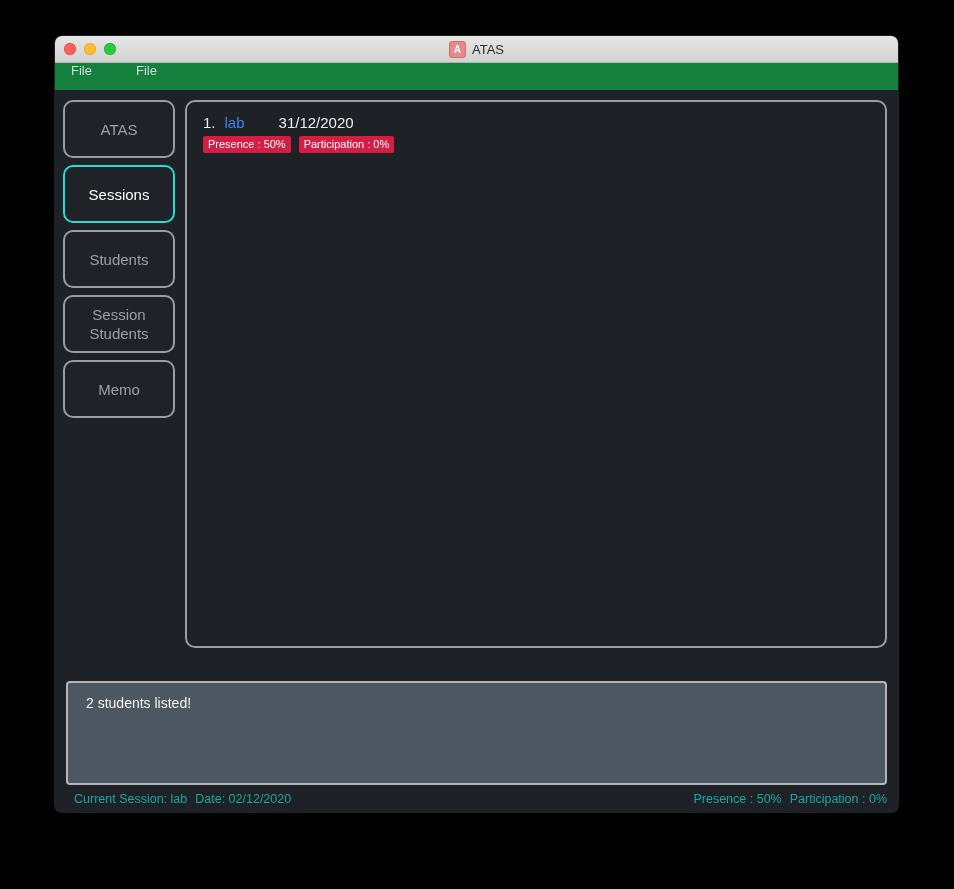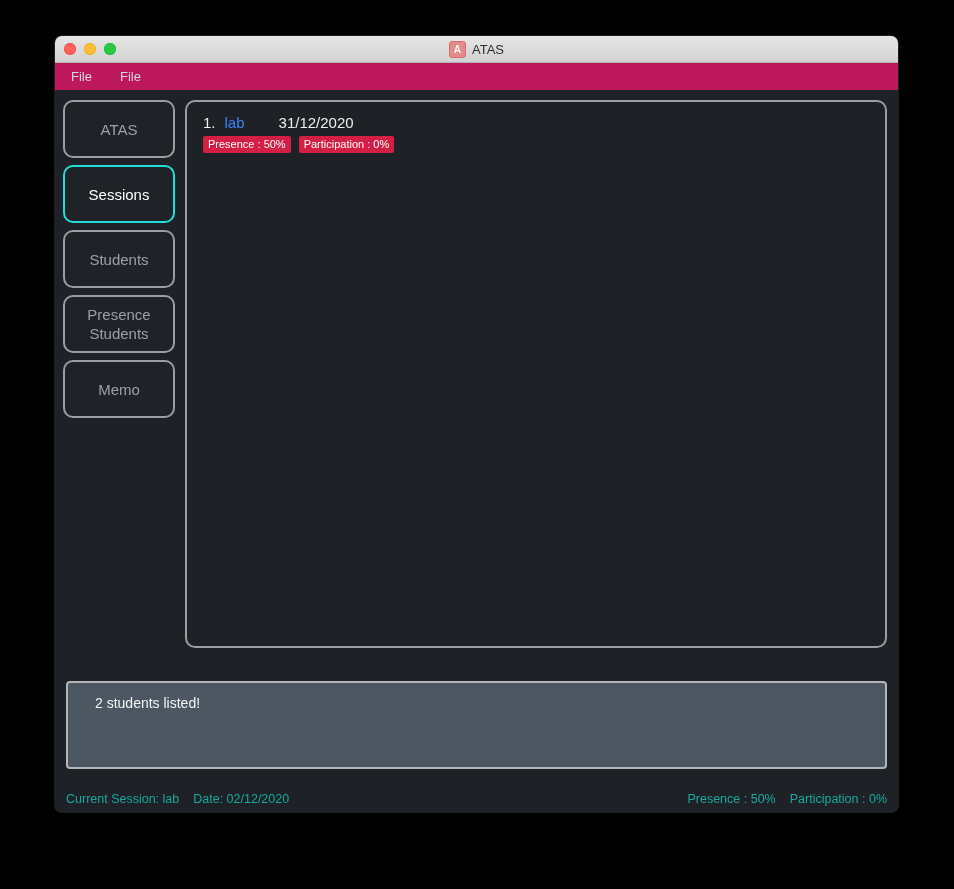--- a/index.html
+++ b/index.html
@@ -74,25 +74,24 @@
   }
   #title-text {
     font-size: 13px;
     color: #2d2d2d;
     font-family: "Liberation Sans", sans-serif;
   }
 
   
   #menubar {
     height: 27px;
-    background: #be185d;
-    display: flex;
-    align-items: center;
+    background: #15803d;
+    display: flex;
     padding-left: 16px;
-    gap: 28px;
+    gap: 44px;
   }
   .menu-item {
     font-size: 13px;
     color: #d6d9dc;
     cursor: default;
     font-family: "Liberation Sans", sans-serif;
   }
 
   
   #body {
@@ -185,26 +184,26 @@
     font-family: "Liberation Sans", sans-serif;
     white-space: nowrap;
   }
 
   
   #result-box {
     position: absolute;
     left: 11px;
     top: 591px;
     right: 11px;
-    height: 88px;
+    height: 104px;
     background: #4c5762;
     border: 2px solid #b3b6b9;
     border-radius: 4px;
     box-sizing: border-box;
-    padding: 12px 27px;
+    padding: 12px 18px;
   }
   #result-text {
     font-size: 14px;
     color: #f2f4f5;
     font-family: "Liberation Sans", sans-serif;
   }
 
   
   #command-box {
     position: absolute;
@@ -234,21 +233,22 @@
     height: 28px;
     background: #1e2227;
     display: flex;
     align-items: center;
     justify-content: space-between;
     padding: 0 11px;
     box-sizing: border-box;
   }
   .status-left, .status-right {
     display: flex;
-    gap: 14px;
+    gap: 8px;
+    margin-left: 8px;
   }
   .status-item {
     font-size: 12.5px;
     color: #19a99f;
     font-family: "Liberation Sans", sans-serif;
     white-space: nowrap;
   }
 </style>
 </head>
 <body>
@@ -279,21 +279,21 @@
         <span>ATAS</span>
       </div>
       <div class="nav-btn active">
         <span>Sessions</span>
       </div>
       <div class="nav-btn">
         <span>Students</span>
       </div>
       <div class="nav-btn">
         <span>
-          <span>Presence</span><br>
+          <span>Session</span><br>
           <span>Students</span>
         </span>
       </div>
       <div class="nav-btn">
         <span>Memo</span>
       </div>
     </div>
 
     <div id="list-panel">
       <div class="session-card">

